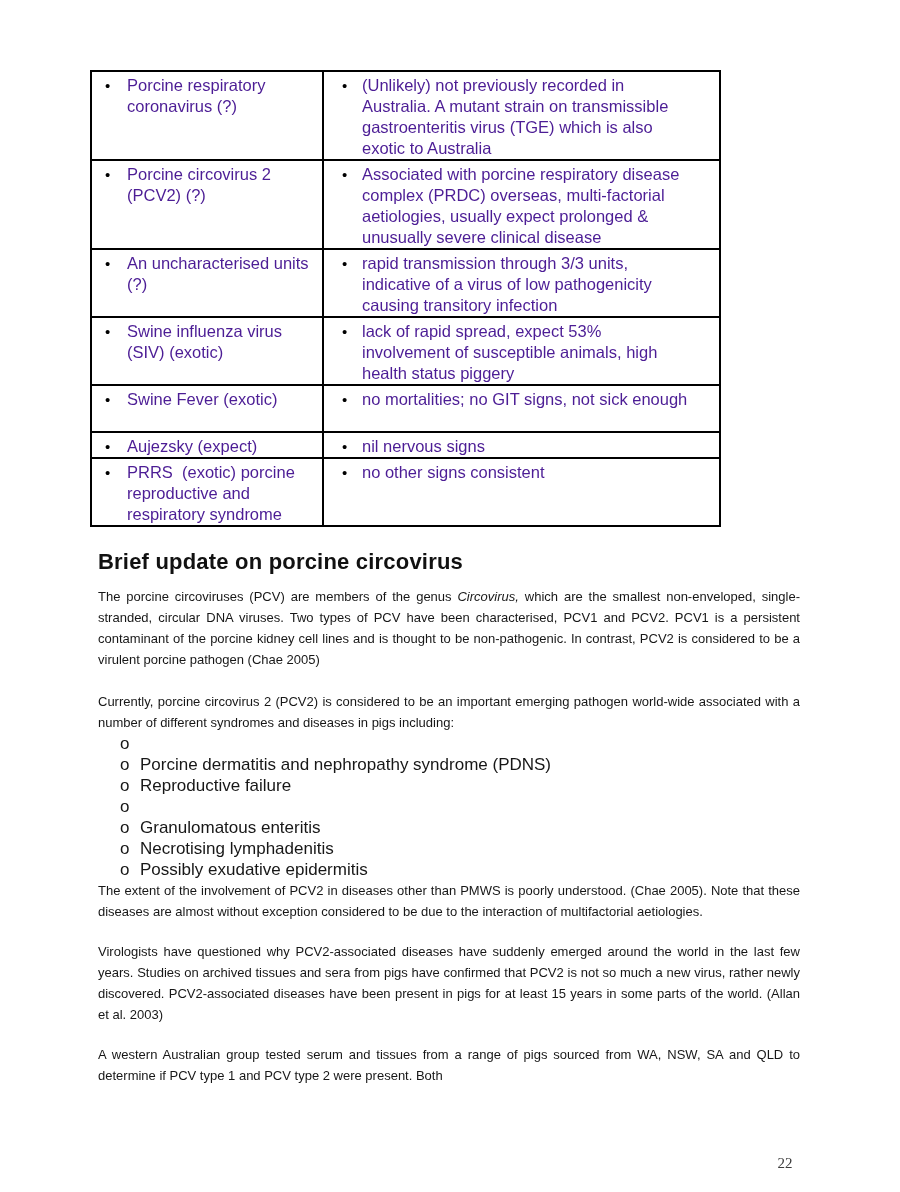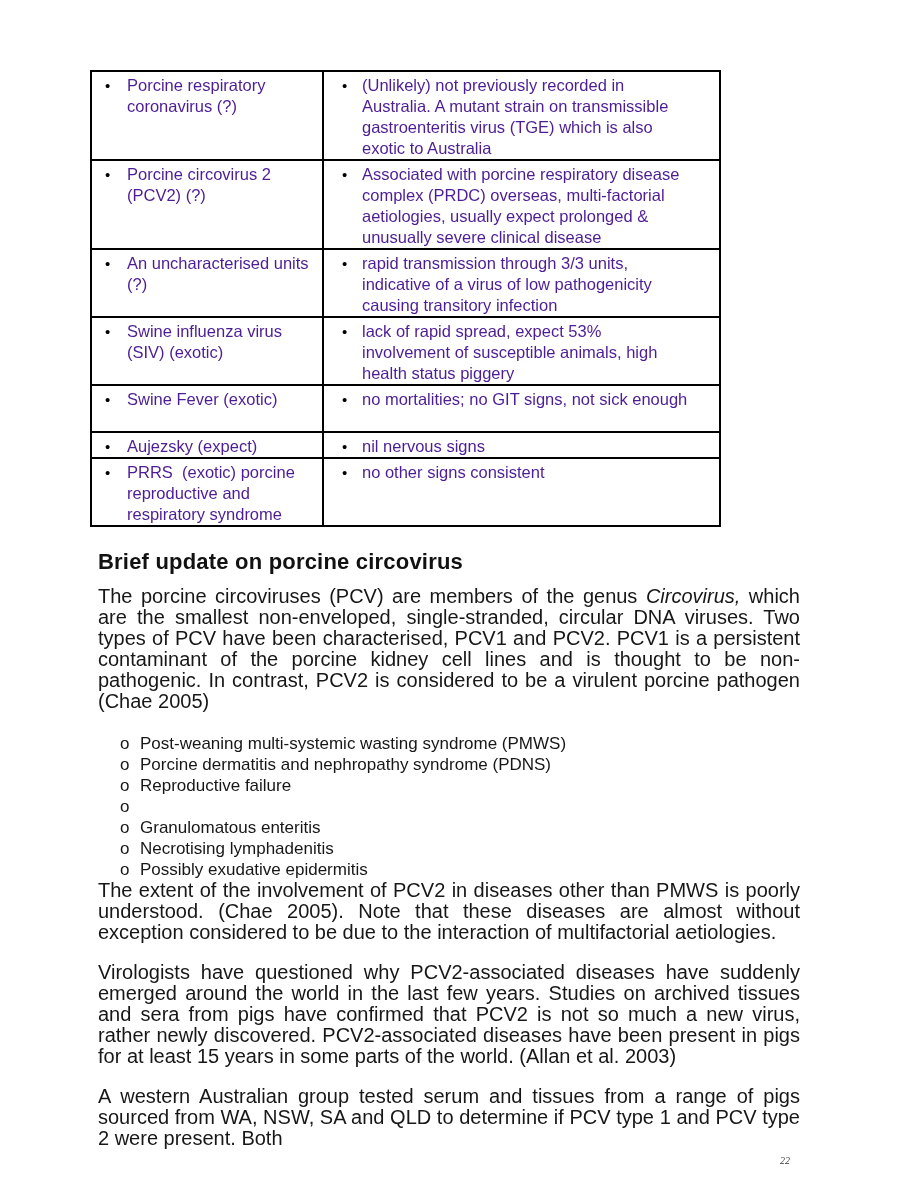--- a/index.html
+++ b/index.html
@@ -24,32 +24,32 @@
   td.lc .ctext { flex:1; padding-right:12px; }
   td.rc .ctext { width:330px; }
   td.rc .ctext.nowrap { white-space:nowrap; }
 
   
   .textblock { position:absolute; left:98px; top:537px; width:702px;margin-top:13px; }
   .textblock h1 {
     font-size:22px; line-height:23px; font-weight:700;
     margin:0 0 13px 0; color:#111; letter-spacing:0.2px;
   }
-  .para { font-size:20px; line-height:21px; text-align:justify; margin:0 0 21px 0; color:#171717; }
+  .para { font-size:13px; line-height:21px; text-align:justify; margin:0 0 21px 0; color:#171717; }
   .para.nogap { margin-bottom:0; }
   .para.gap19 { margin-bottom:19px; }
   .para i { font-style:italic; }
   ul.dlist { list-style:none; margin:0; padding:0; }
   ul.dlist li { display:flex; font-size:17px; line-height:21px; color:#171717; }
   ul.dlist .o { flex:0 0 auto; margin-left:22px; width:20px; }
 
   
   .pagenum {
     position:absolute; left:767px; top:1155px; width:36px; text-align:center;
-    font-family:"Liberation Serif", serif; font-size:10px; color:#3d3d3d;font-style:italic;
+    font-family:"Liberation Serif", serif; font-size:15px; color:#3d3d3d;
   }
 </style>
 </head>
 <body>
 
 <div class="page">
 
   <table class="dx">
     <colgroup>
         <col style="width:232px">
@@ -155,25 +155,25 @@
         </td>
       </tr>
     </tbody>
   </table>
 
   <div class="textblock">
     <h1>Brief update on porcine circovirus</h1>
 
     <p class="para"><span>The porcine circoviruses (PCV) are members of the genus </span><i>Circovirus,</i><span> which are the smallest non-enveloped, single-stranded, circular DNA viruses. Two types of PCV have been characterised, PCV1 and PCV2. PCV1 is a persistent contaminant of the porcine kidney cell lines and is thought to be non-pathogenic. In contrast, PCV2 is considered to be a virulent porcine pathogen (Chae 2005)</span></p>
 
+    <p class="para nogap">Currently, porcine circovirus 2 (PCV2) is considered to be an important emerging pathogen world-wide associated with a number of different syndromes and diseases in pigs including:</p>
 
     <ul class="dlist">
       <li>
           <span class="o">o</span>
-          <span>Post-weaning multi-systemic wasting syndrome (PMWS)</span>
         </li>
       <li>
           <span class="o">o</span>
           <span>Porcine dermatitis and nephropathy syndrome (PDNS)</span>
         </li>
       <li>
           <span class="o">o</span>
           <span>Reproductive failure</span>
         </li>
       <li>

